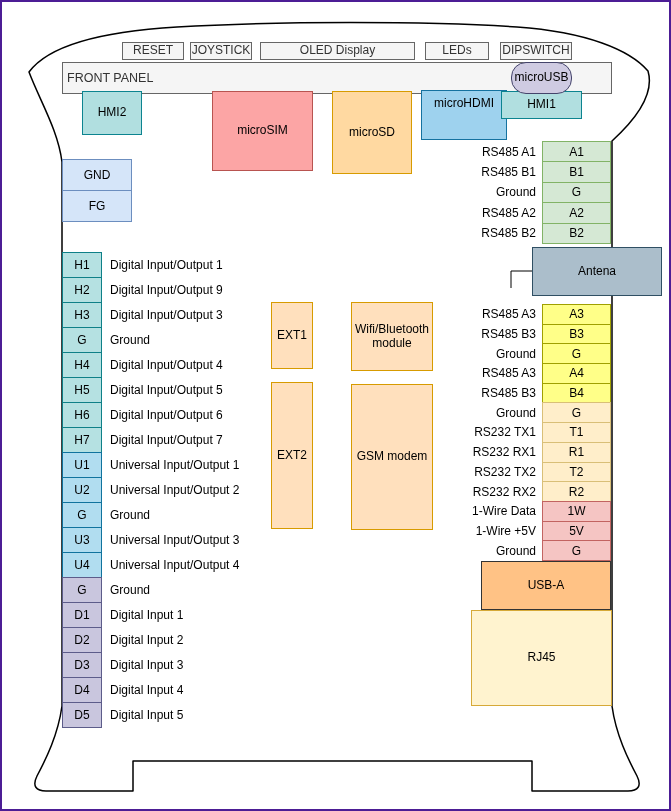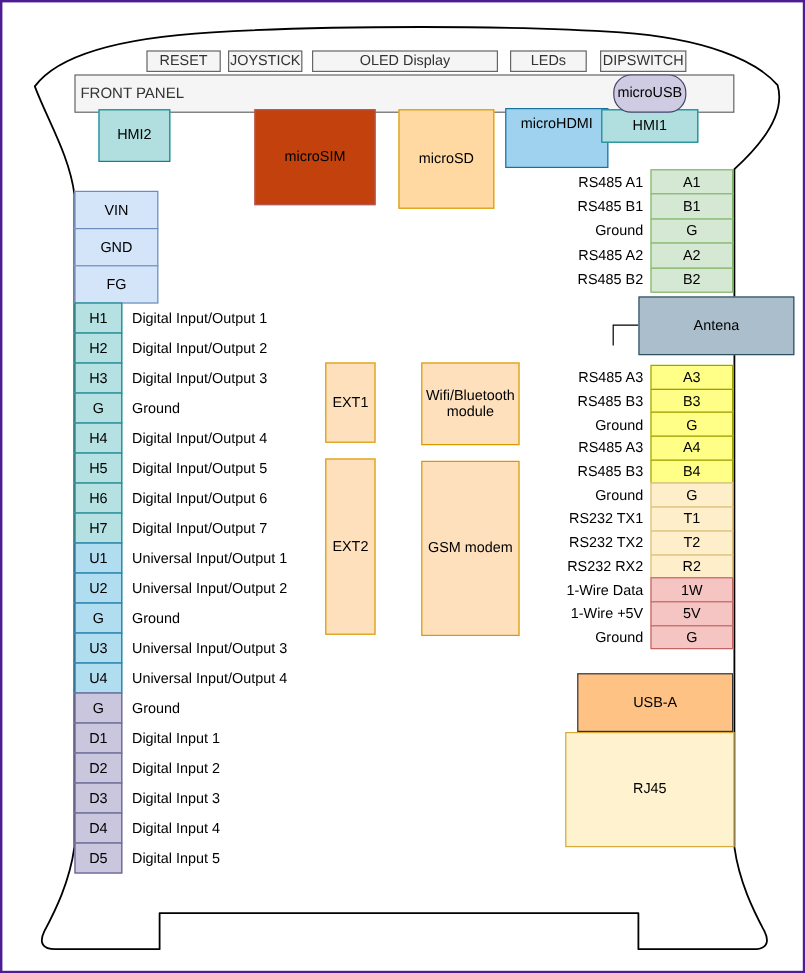--- a/index.html
+++ b/index.html
@@ -9,21 +9,21 @@
     font-family:"Liberation Sans","DejaVu Sans",sans-serif;color:#000;
   }
   .outline-svg{position:absolute;left:0;top:0;z-index:0;}
   .box{position:absolute;box-sizing:border-box;border:1px solid #666;
        display:flex;align-items:center;justify-content:center;
        font-size:12px;z-index:2;text-align:center;line-height:1.15;}
   .gray{background:#f5f5f5;border-color:#666;color:#333;}
   .bar{justify-content:flex-start;padding-left:4px;z-index:1;font-size:12.5px;}
   .musb{background:#cfcbe2;border-color:#44446b;z-index:3;}
   .hmi{background:#b1dfe0;border-color:#0c8490;}
-  .sim{background:#c2410c;border-color:#b85450;}
+  .sim{background:#fca5a5;border-color:#b85450;}
   .sd{background:#ffd9a1;border-color:#d79b00;}
   .hdmi{background:#9ed2ee;border-color:#1572a0;align-items:flex-start;padding-top:6px;}
   .org{background:#ffe0bd;border-color:#d79b00;}
   .usba{background:#ffc285;border-color:#333;}
   .rj45{background:#fff3cf;border-color:#d6a938;}
   .ant{background:#abbecb;border-color:#2f4f63;}
   .col{position:absolute;z-index:2;}
   .row{display:flex;align-items:stretch;}
   .row + .row{margin-top:-1px;}
   .pin{box-sizing:border-box;border:1px solid;display:flex;align-items:center;
@@ -79,38 +79,35 @@
   <div class="box musb" style="left:509px;top:60px;width:61px;height:32px;border-radius:15px;">microUSB</div>
 
   <div class="box hmi" style="left:80px;top:89px;width:60px;height:44px;">HMI2</div>
   <div class="box sim" style="left:210px;top:89px;width:101px;height:80px;">microSIM</div>
   <div class="box sd" style="left:330px;top:89px;width:80px;height:83px;">microSD</div>
   <div class="box hdmi" style="left:419px;top:88px;width:86px;height:50px;">microHDMI</div>
   <div class="box hmi" style="left:499px;top:89px;width:81px;height:28px;">HMI1</div>
 
   <div class="col" style="left:60px;top:157px;">
     <div class="row prow">
-      <div class="pin b">VIN</div>
-    </div>
-    <div class="row prow">
       <div class="pin b">GND</div>
     </div>
     <div class="row prow">
       <div class="pin b">FG</div>
     </div>
   </div>
 
   <div class="col" style="left:60px;top:250px;">
     <div class="row lrow">
       <div class="pin t">H1</div>
       <div class="desc">Digital Input/Output 1</div>
     </div>
     <div class="row lrow">
       <div class="pin t">H2</div>
-      <div class="desc">Digital Input/Output 2</div>
+      <div class="desc">Digital Input/Output 9</div>
     </div>
     <div class="row lrow">
       <div class="pin t">H3</div>
       <div class="desc">Digital Input/Output 3</div>
     </div>
     <div class="row lrow">
       <div class="pin t">G</div>
       <div class="desc">Ground</div>
     </div>
     <div class="row lrow">
@@ -221,20 +218,24 @@
       <div class="rlabel">RS485 B3</div>
       <div class="pin y">B4</div>
     </div>
     <div class="row">
       <div class="rlabel">Ground</div>
       <div class="pin c">G</div>
     </div>
     <div class="row">
       <div class="rlabel">RS232 TX1</div>
       <div class="pin c">T1</div>
+    </div>
+    <div class="row">
+      <div class="rlabel">RS232 RX1</div>
+      <div class="pin c">R1</div>
     </div>
     <div class="row">
       <div class="rlabel">RS232 TX2</div>
       <div class="pin c">T2</div>
     </div>
     <div class="row">
       <div class="rlabel">RS232 RX2</div>
       <div class="pin c">R2</div>
     </div>
     <div class="row">

